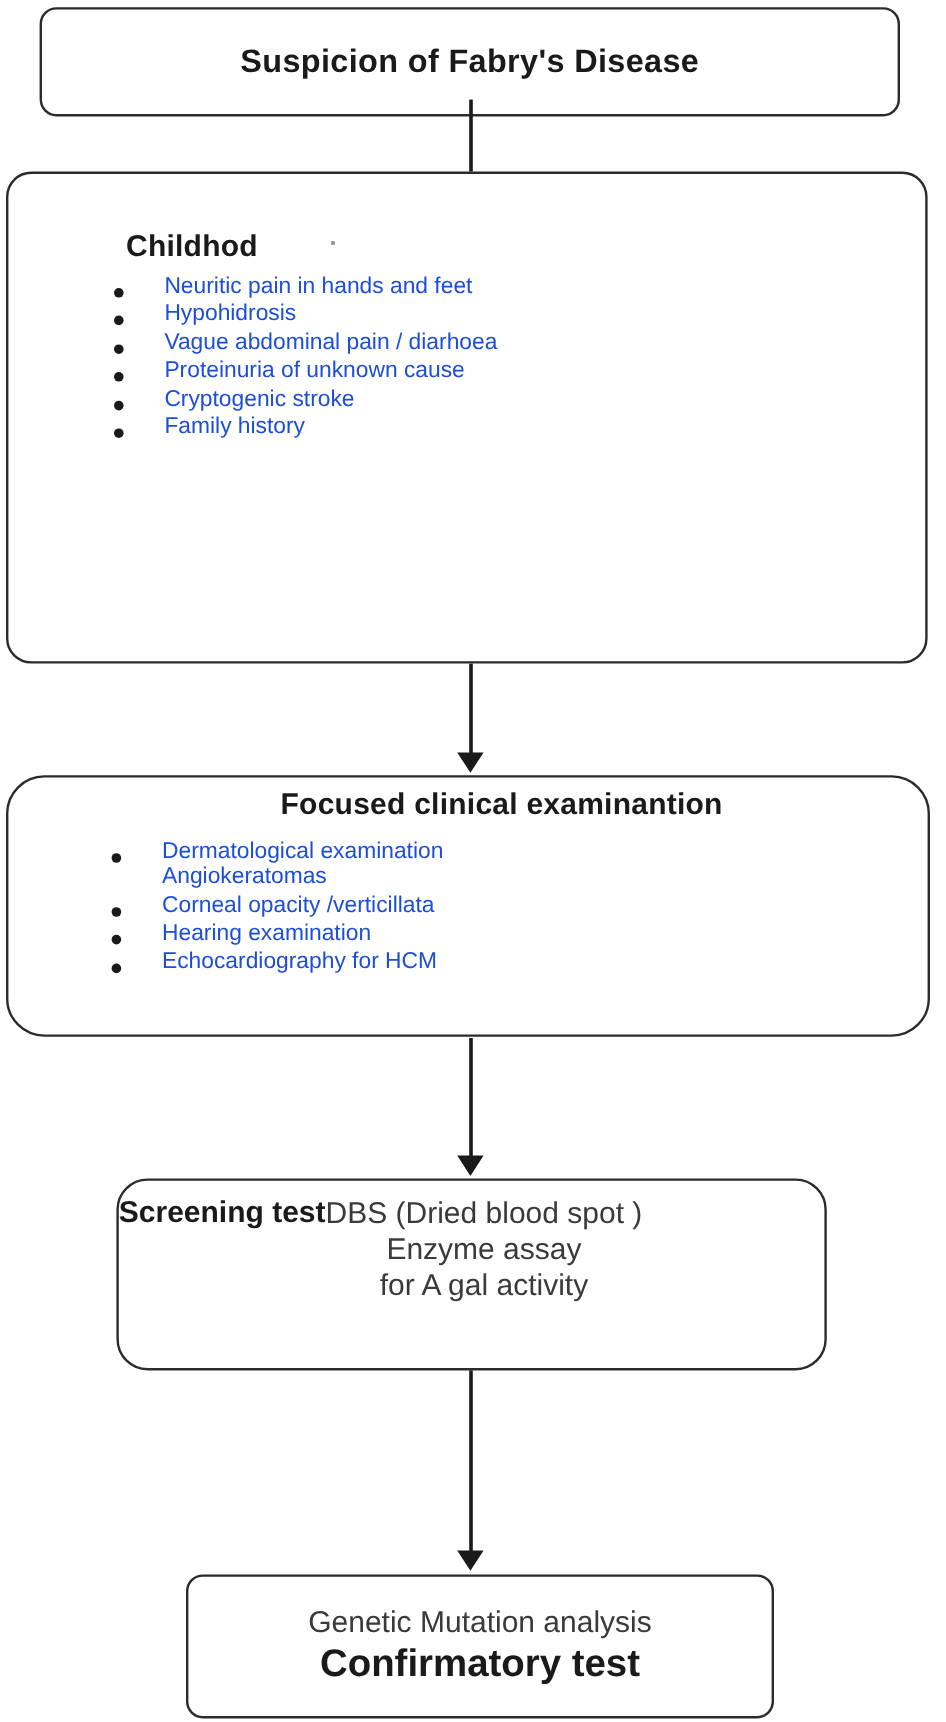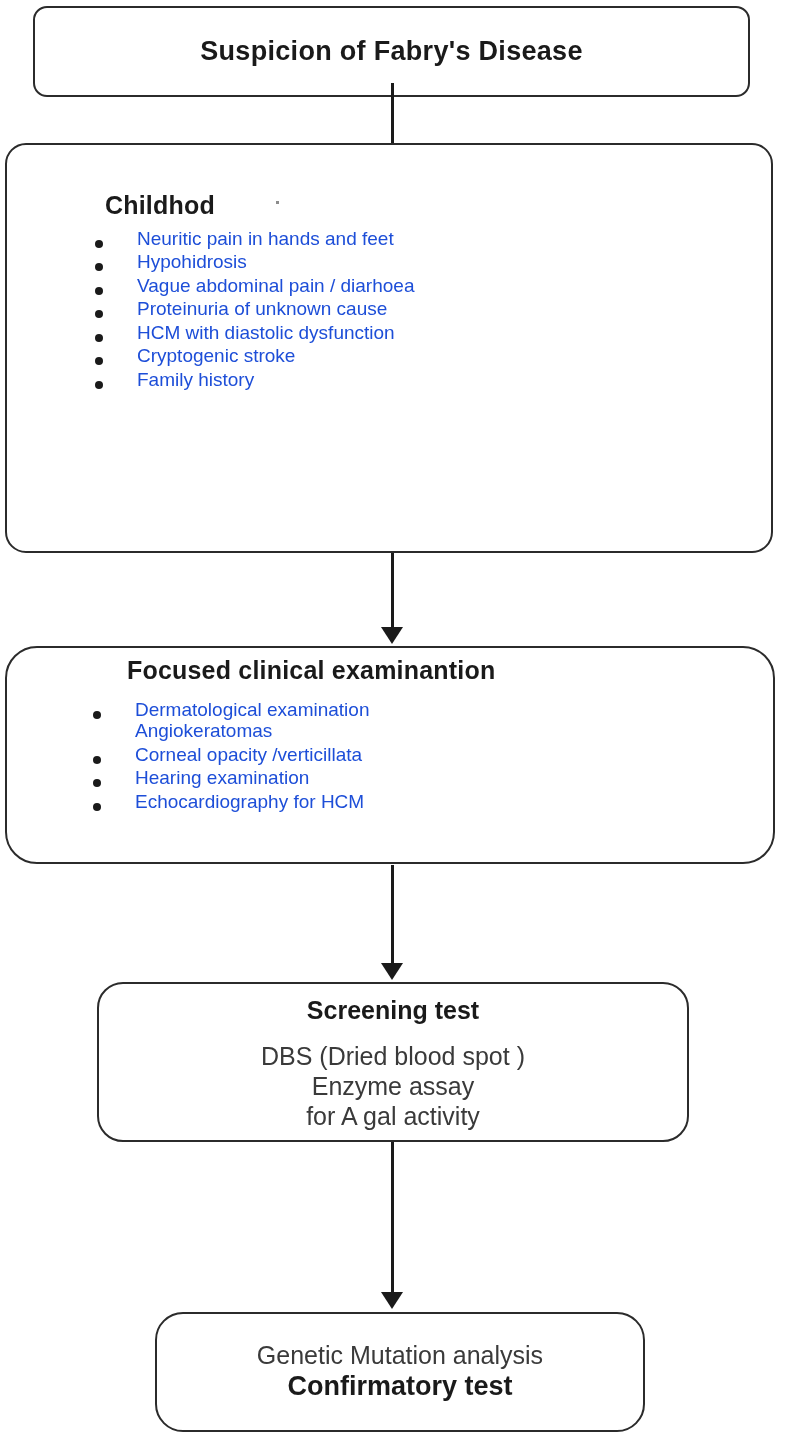--- a/index.html
+++ b/index.html
@@ -92,66 +92,66 @@
   
   #node-exam {
     left: 5px; top: 646px;
     width: 770px; height: 218px;
     border-radius: 32px;
     padding-top: 8px;
   }
   #node-exam .exam-head {
     font-size: 25px;
     font-weight: bold;
-    margin: 0 0 14px 120px;
+    margin: 0 0 14px 56px;
     letter-spacing: .2px;
+    text-align: center;
   }
   #node-exam ul.bullets > li { padding-left: 128px; }
   #node-exam ul.bullets > li.bulleted::before { left: 86px; }
 
   
   #node-screening {
     left: 97px; top: 982px;
     width: 592px; height: 160px;
     border-radius: 26px;
     display: flex;
-    flex-direction: column;
-    align-items: center;
+    flex-direction: row;
     padding-top: 12px;
   }
   #node-screening .screen-head {
     font-size: 25px;
     font-weight: bold;
     margin-bottom: 16px;
   }
   #node-screening .screen-body {
     font-size: 25px;
     line-height: 1.2;
     text-align: center;
     color: #3a3a3a;
     white-space: pre-line;
   }
 
   
   #node-genetic {
     left: 155px; top: 1312px;
     width: 490px; height: 120px;
-    border-radius: 28px;
+    border-radius: 14px;
     display: flex;
     flex-direction: column;
     align-items: center;
     justify-content: center;
   }
   #node-genetic .gen-line1 {
     font-size: 25px;
     color: #3a3a3a;
     line-height: 1.18;
   }
   #node-genetic .gen-line2 {
-    font-size: 27px;
+    font-size: 32px;
     font-weight: bold;
     line-height: 1.18;
   }
 
   
   .connector {
     position: absolute;
     left: 391px;
     width: 3px;
     background: #1a1a1a;
@@ -184,21 +184,20 @@
 
   <div class="node" id="node-features">
     <div class="sec-head">Childhod</div>
     <ul class="bullets">
       <li class="bulleted">Neuritic pain in hands and feet</li>
       <li class="bulleted">Hypohidrosis</li>
       <li class="bulleted">Vague abdominal pain / diarhoea</li>
     </ul>
     <ul class="bullets">
       <li class="bulleted">Proteinuria of unknown cause</li>
-      <li class="bulleted">HCM with diastolic dysfunction</li>
       <li class="bulleted">Cryptogenic stroke</li>
       <li class="bulleted">Family history</li>
     </ul>
   </div>
   <div class="speck"></div>
 
   <div class="connector" id="conn-2"></div>
   <div class="arrowhead" id="arrow-2"></div>
 
   <div class="node" id="node-exam">

